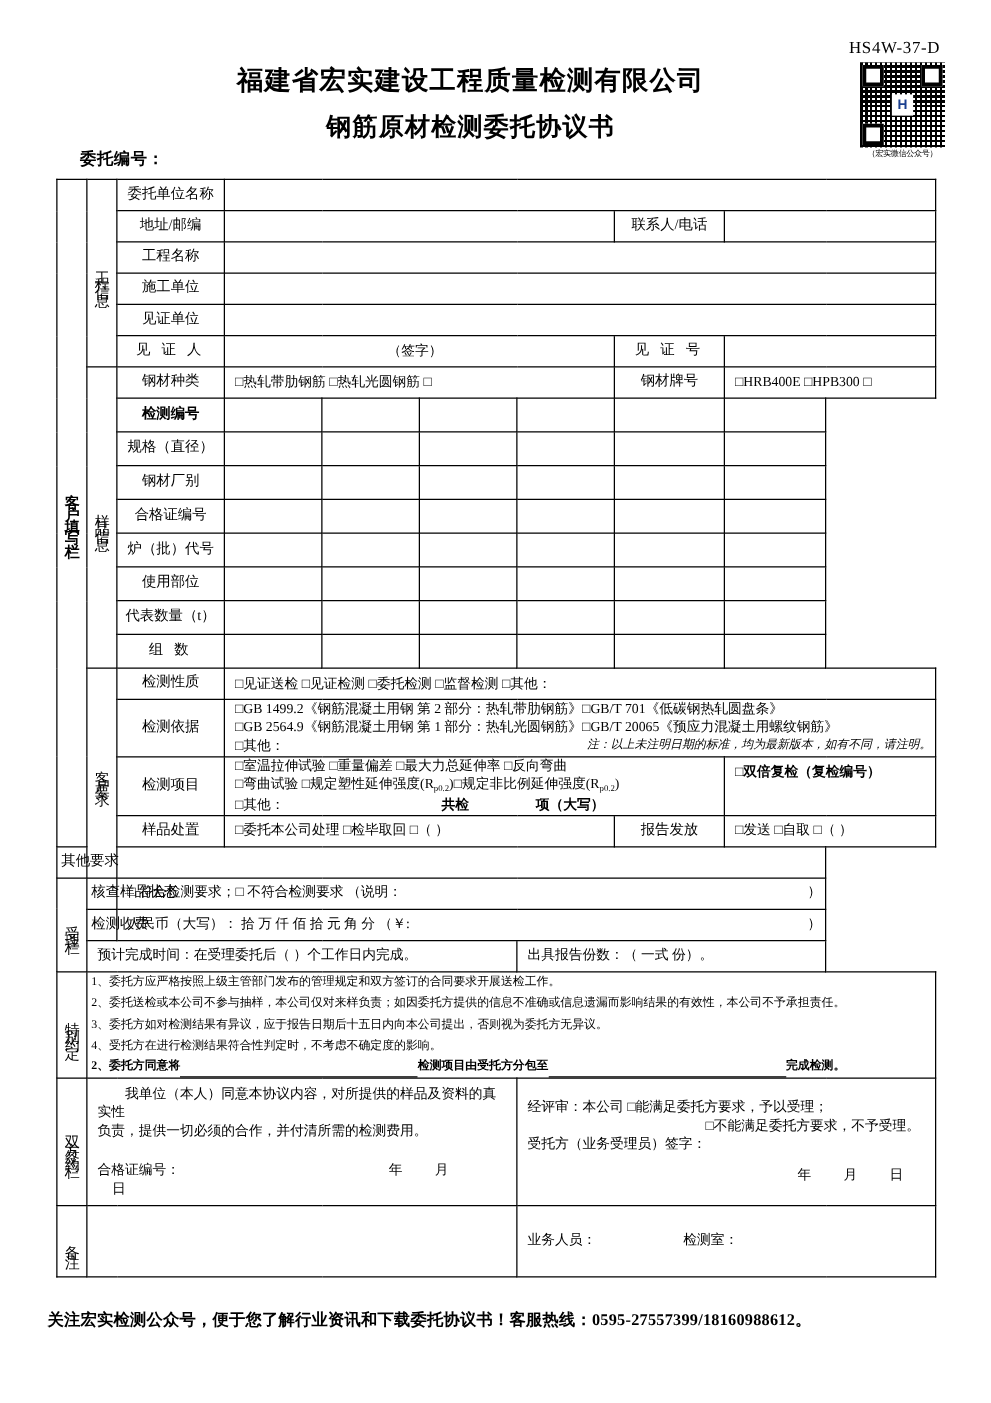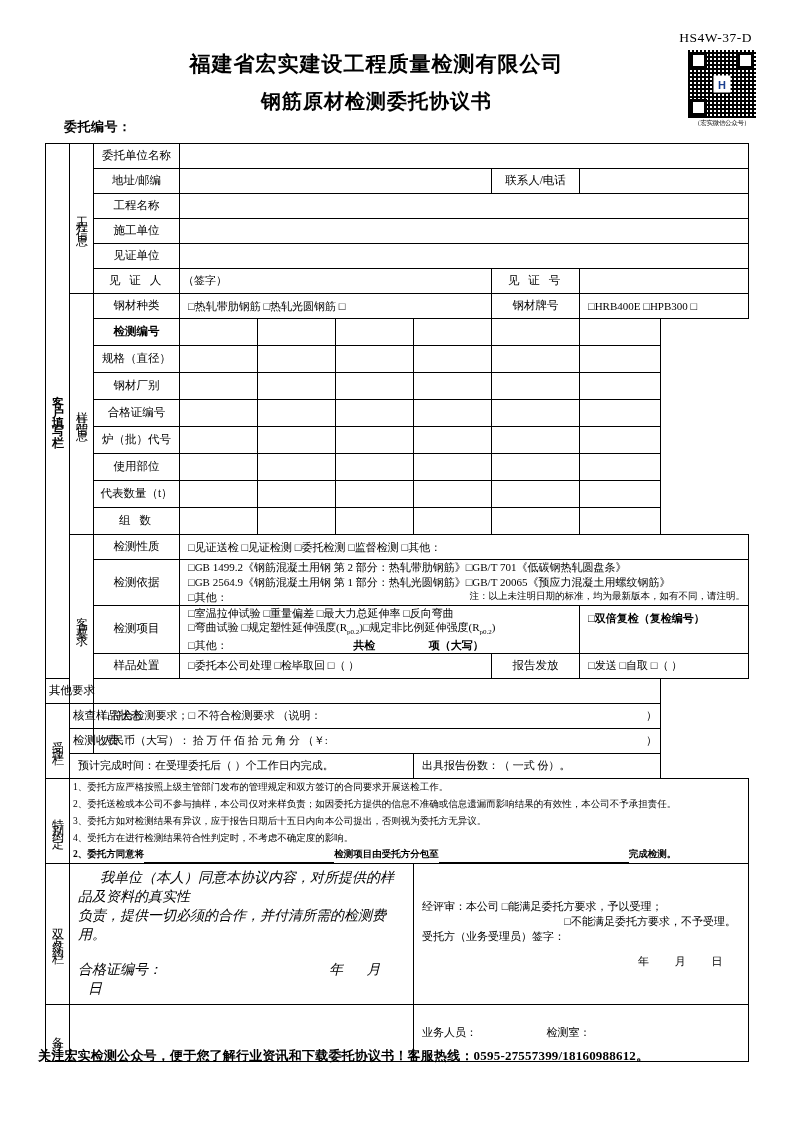--- a/index.html
+++ b/index.html
@@ -156,26 +156,27 @@
     font-size: 11.5px;
   }
   .lbl-sp { letter-spacing: 3px; }
   .bold { font-weight: bold; }
   .cell-h {
     height: 24px;
     margin-top: 41px;
   }
   .cell-h2 { height: 26px; }
   .pad-l { padding-left: 8px !important; }
-  .right-p { text-align: left; padding-right: 10px !important; font-family: Liberation Mono, monospace; }
+  .right-p { text-align: center; padding-right: 10px !important; }
   .nowrap { white-space: nowrap; }
   .txt-line { line-height: 1.75; font-size: 11px; }
   .note-r {
     float: right;
     font-size: 9.5px;
+    font-style: italic;
   }
   sub { font-size: 7px; }
 
   
   .terms td { padding: 3px 6px; }
   .terms-list {
     margin: 0;
     padding: 0;
     list-style: none;
     font-size: 9.5px;
@@ -183,21 +184,21 @@
   }
   .terms-list li { white-space: nowrap; }
   .ul-fill {
     display: inline-block;
     border-bottom: 1px solid #000;
     height: 10px;
     vertical-align: bottom;
   }
 
   
-  .sig-left { font-size: 14px; line-height: 1.85; padding: 5px 8px !important; vertical-align: top; font-style: italic; }
+  .sig-left { font-size: 11px; line-height: 1.85; padding: 5px 8px !important; vertical-align: top; }
   .sig-right { font-size: 11px; line-height: 1.85; padding: 5px 8px !important; vertical-align: top; }
   .indent2 { text-indent: 22px; }
   .sig-date { margin-top: 16px; }
   .sig-date .spacer { display: inline-block; width: 150px; }
   .ymd span { display: inline-block; width: 34px; text-align: center; }
 
   .footer-note {
     position: absolute;
     left: 38px;
     top: 1047px;

